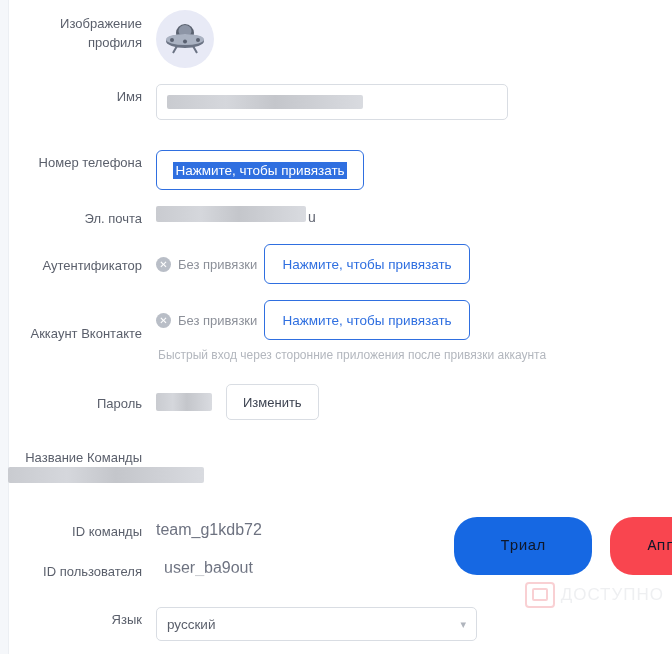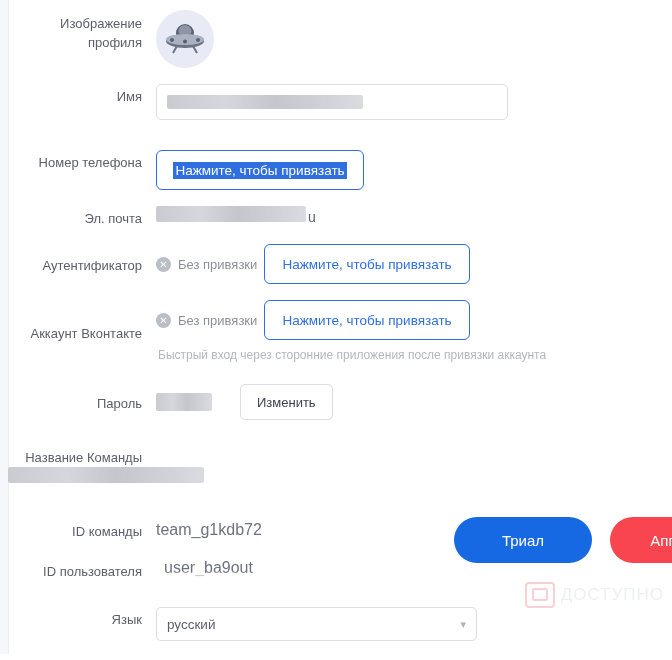--- a/index.html
+++ b/index.html
@@ -156,21 +156,21 @@
   }
   .hint {
     color: #b3b7be;
     font-size: 12px;
     margin-top: 8px;
     margin-left: 2px;
   }
 
   
   .row-password { margin-top: 22px; align-items: center; }
-  .pwd-wrap { display: flex; align-items: center; gap: 14px; }
+  .pwd-wrap { display: flex; align-items: center; }
   .pwd-dots { width: 56px; margin-right: 14px; }
   .change-btn {
     height: 36px;
     border: 1px solid #d9dde3;
     border-radius: 5px;
     background: #fff;
     color: #3c4250;
     font-size: 13px;
     padding: 0 16px;
     cursor: pointer;
@@ -196,27 +196,27 @@
     background: linear-gradient(180deg, rgba(255,255,255,0) 0%, rgba(255,255,255,0.85) 100%);
   }
   .cta-wrap {
     position: absolute;
     left: 298px;
     top: -4px;
     display: flex;
     gap: 18px;
   }
   .cta {
-    width: 138px; height: 46px;
+    width: 138px; height: 58px;
     border-radius: 23px;
     border: none;
-    color: #ffffff;
+    color: #0f172a;
     font-size: 15px;
     cursor: pointer;
-    font-family: Liberation Sans, sans-serif;
+    font-family: Liberation Mono, monospace;
   }
   .cta.trial { background: #1668e3; }
   .cta.upgrade { background: #f9454f; }
 
   .row-userid { margin-top: 18px; gap: 8px; }
 
   
   .row-lang { margin-top: 26px; }
   .select-box {
     width: 321px;

